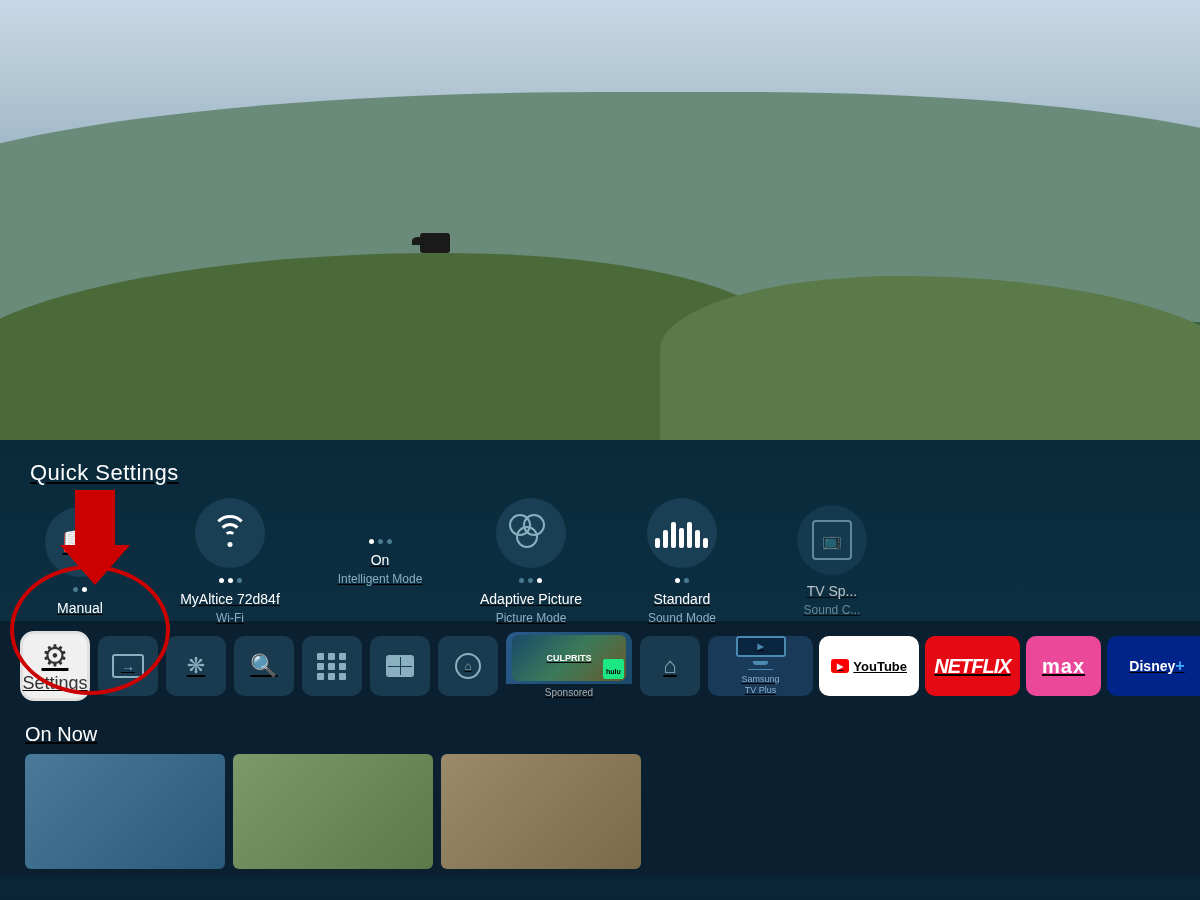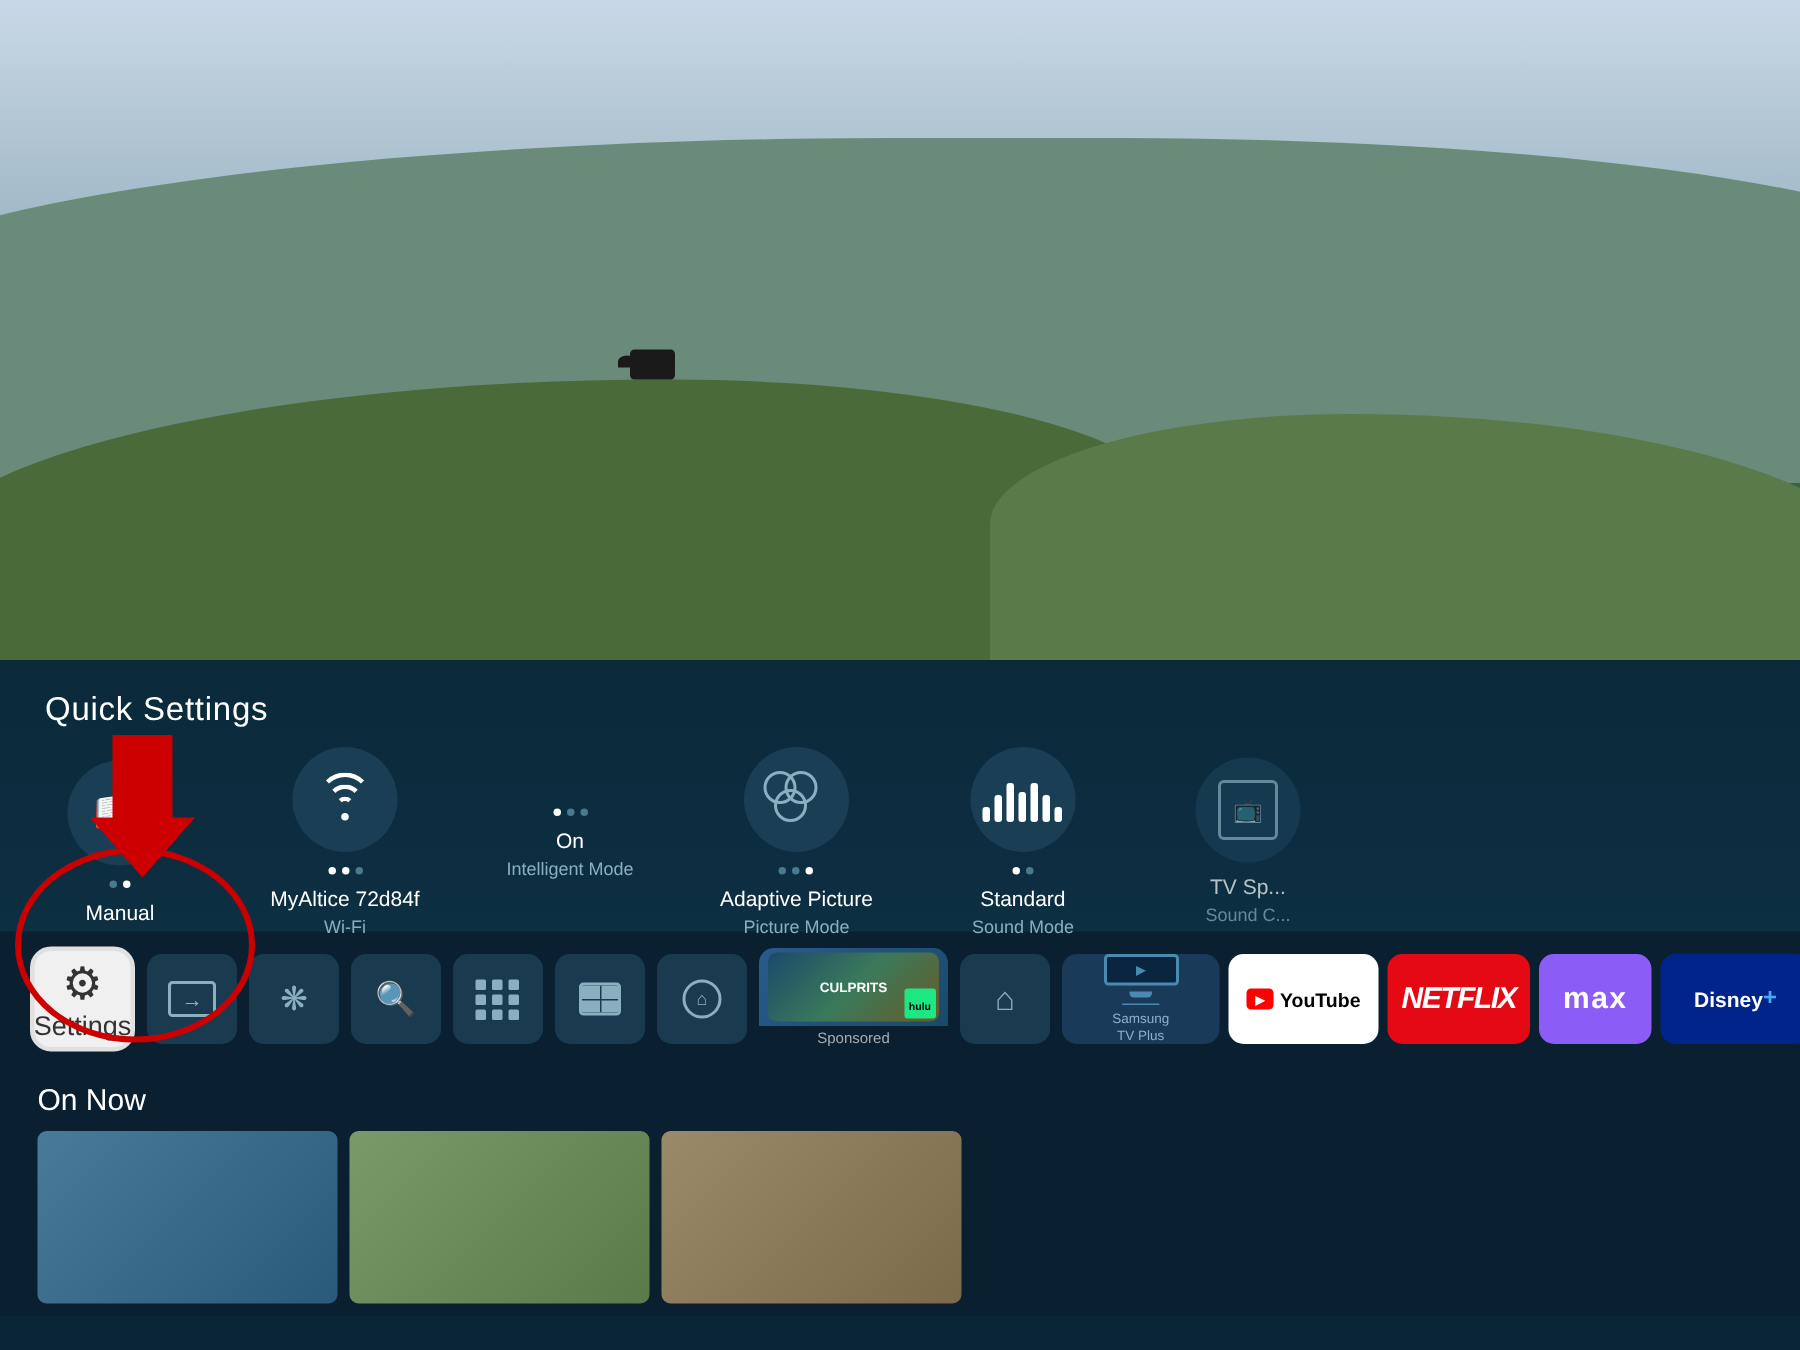--- a/index.html
+++ b/index.html
@@ -83,20 +83,21 @@
     }
 
     
     #quick-settings-panel {
       position: absolute;
       bottom: 0;
       left: 0;
       right: 0;
       height: 460px;
       background: linear-gradient(180deg, #0a2a3a 0%, #0d2f42 40%, #0a2535 100%);
+      text-decoration: underline;
     }
 
     .quick-settings-title {
       color: #ffffff;
       font-size: 22px;
       font-weight: 400;
       padding: 20px 30px 15px 30px;
       letter-spacing: 0.5px;
     }
 
@@ -346,21 +347,21 @@
       background: #fff;
     }
 
     .netflix-tile {
       width: 95px;
       background: #e50914;
     }
 
     .max-tile {
       width: 75px;
-      background: #8b5cf6;
+      background: #ec4899;
     }
 
     .disney-tile {
       width: 100px;
       background: #00248a;
     }
 
     .hulu-tile {
       width: 80px;
       background: #1ce783;

